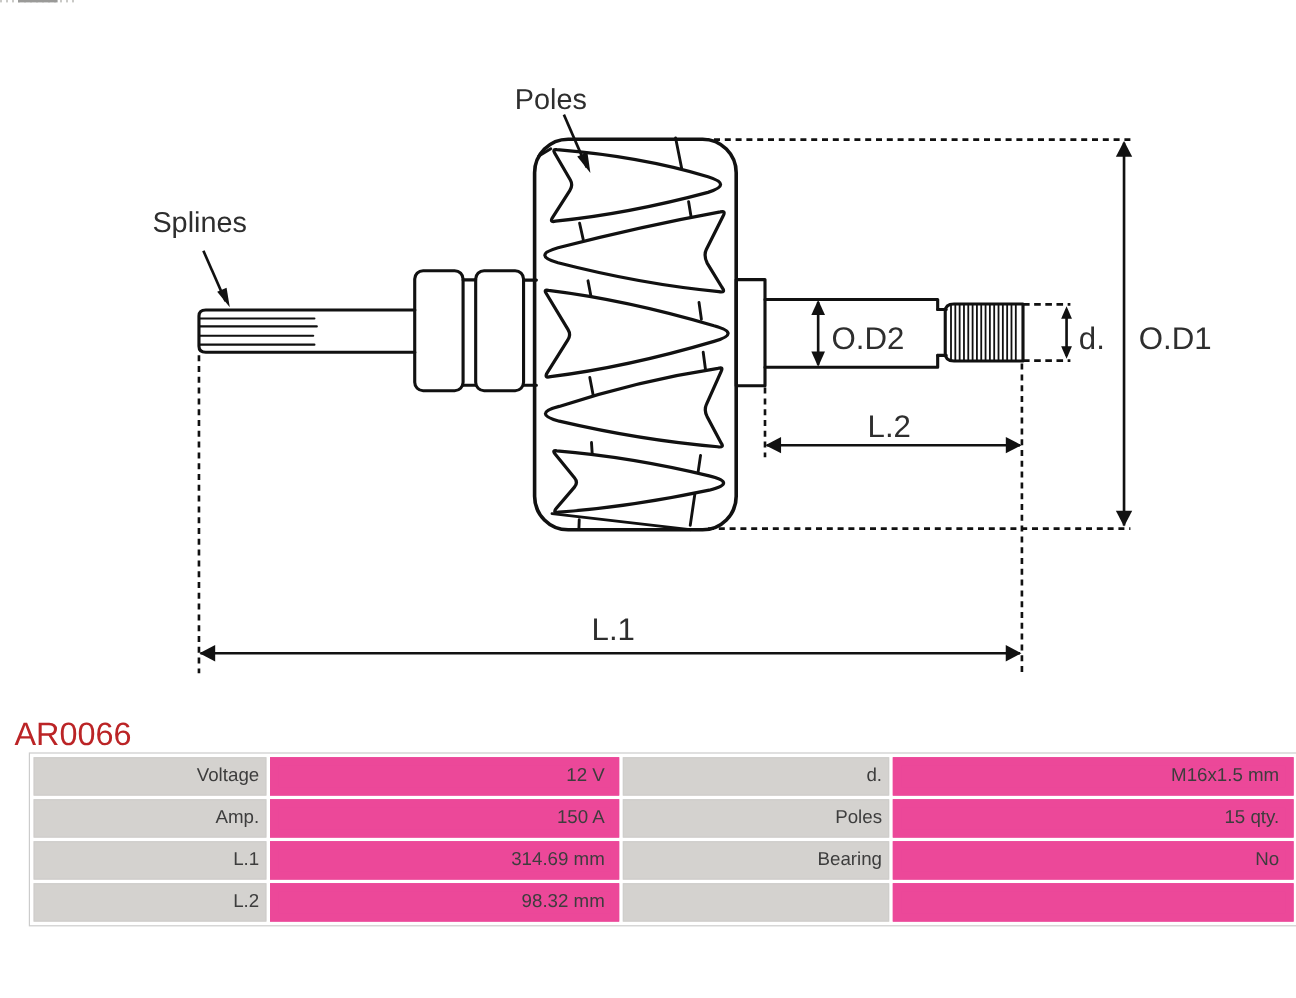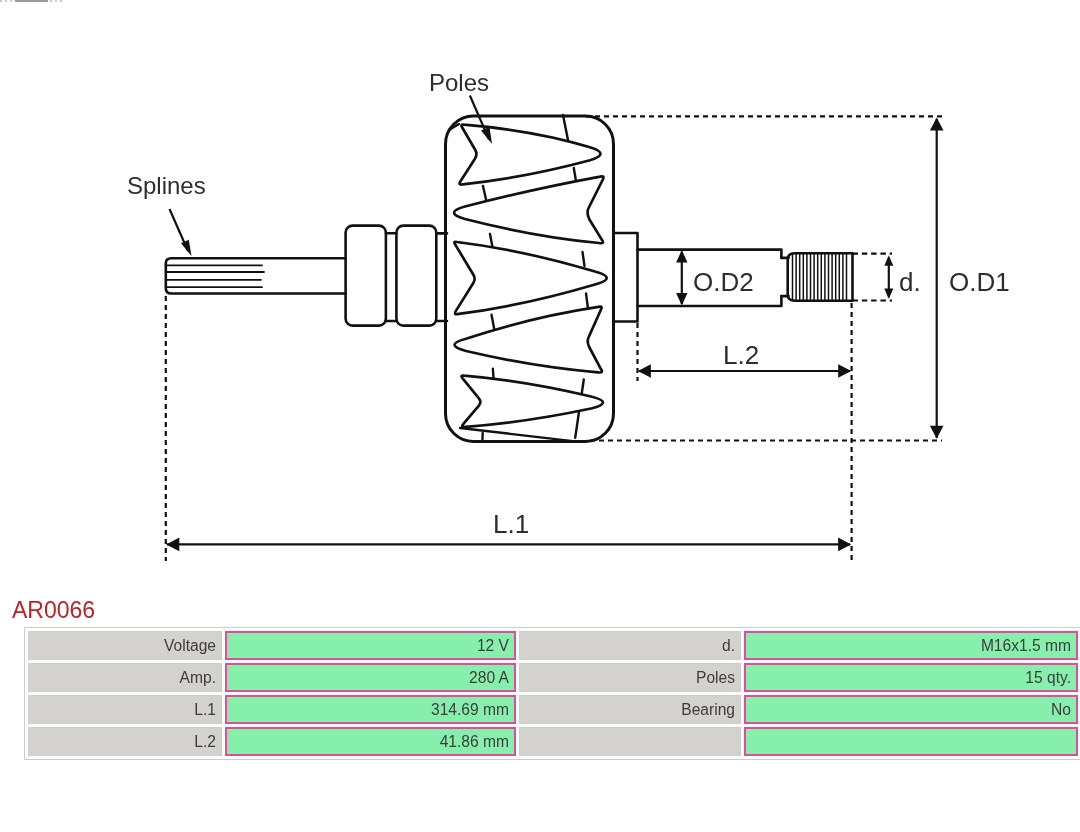--- a/index.html
+++ b/index.html
@@ -1,25 +1,25 @@
 <!DOCTYPE html>
 <html><head>
 <meta charset="utf-8">
 <style>
   html,body{margin:0;padding:0;background:#fff;width:1080px;height:832px;overflow:hidden;}
   body{font-family:"Liberation Sans", sans-serif;position:relative;}
   #logo{position:absolute;left:0;top:0;width:63px;height:2px;
     background:repeating-linear-gradient(90deg,#c9c9c6 0 2px,#ffffff 2px 5px);}
   #logo i{position:absolute;left:15px;top:0;width:33px;height:2px;background:#9a9a98;display:block;}
   #drawing{position:absolute;left:0;top:0;}
-  #code{position:absolute;left:12px;top:597px;font-size:23px;color:#bb2426;}
+  #code{position:absolute;left:12px;top:597px;font-size:27px;color:#bb2426;}
   table{position:absolute;left:24px;top:627px;width:1057px;border-collapse:separate;border-spacing:3px;
     border:1px solid #cccccc;table-layout:fixed;font-size:15.6px;color:#3d3d3d;}
   td{box-sizing:border-box;height:29px;padding:0 5px;text-align:right;vertical-align:middle;
-     border:2px solid #ec4899;background:#86efac;overflow:hidden;white-space:nowrap;}
+     border:7px solid #ec4899;background:#ec4899;overflow:hidden;white-space:nowrap;}
   td.g{background:#d4d2cf;border:1px solid #cfcecb;}
 </style>
 </head>
 <body>
 <div id="logo">
     <i></i>
   </div>
 <svg id="drawing" width="1080" height="600" viewBox="0 0 1080 600">
   <g fill="none" stroke="#111111" stroke-width="2.6" stroke-linejoin="round" stroke-linecap="round">
 
@@ -125,30 +125,30 @@
     </colgroup>
   <tbody>
       <tr>
         <td class="g">Voltage</td>
         <td>12 V</td>
         <td class="g">d.</td>
         <td>M16x1.5 mm</td>
       </tr>
   <tr>
         <td class="g">Amp.</td>
-        <td>280 A</td>
+        <td>150 A</td>
         <td class="g">Poles</td>
         <td>15 qty.</td>
       </tr>
   <tr>
         <td class="g">L.1</td>
         <td>314.69 mm</td>
         <td class="g">Bearing</td>
         <td>No</td>
       </tr>
   <tr>
         <td class="g">L.2</td>
-        <td>41.86 mm</td>
+        <td>98.32 mm</td>
         <td class="g"></td>
         <td></td>
       </tr>
 </tbody>
   </table>
 
 </body></html>

